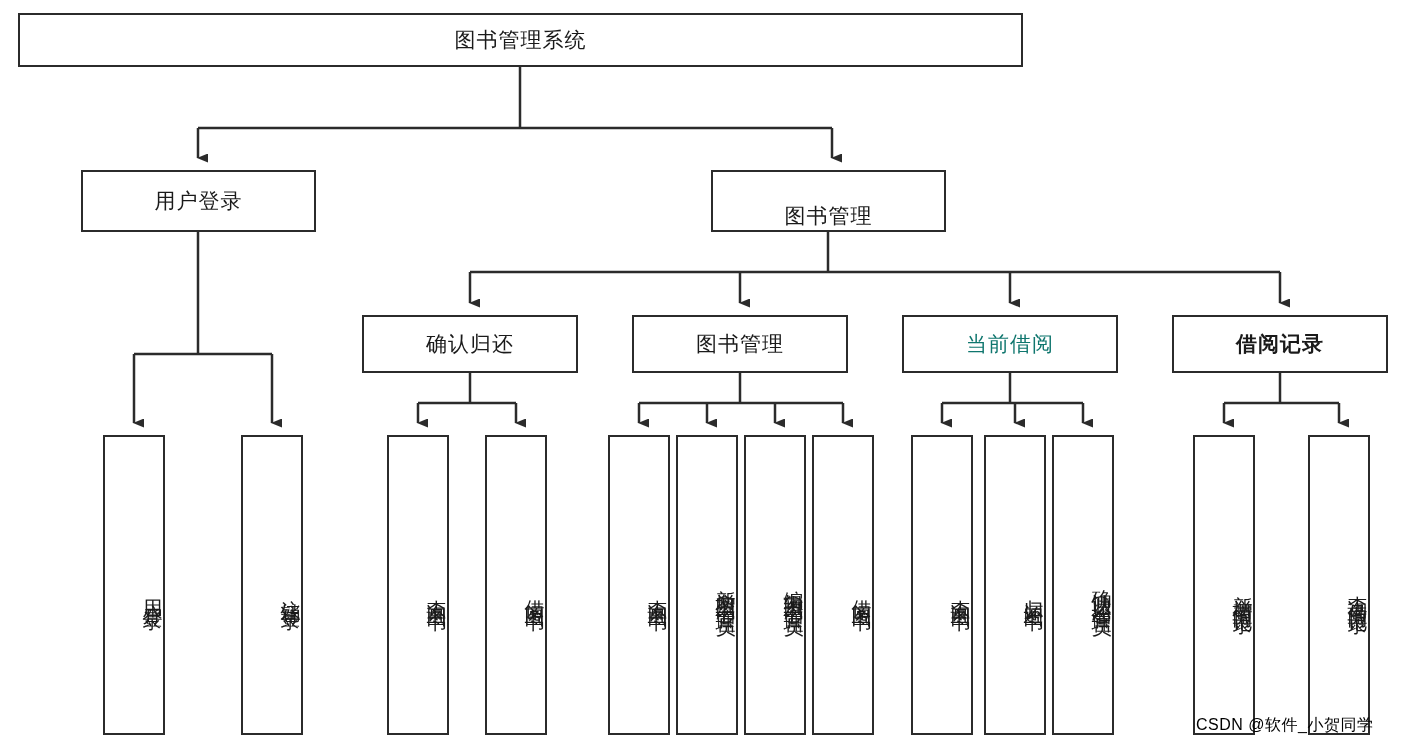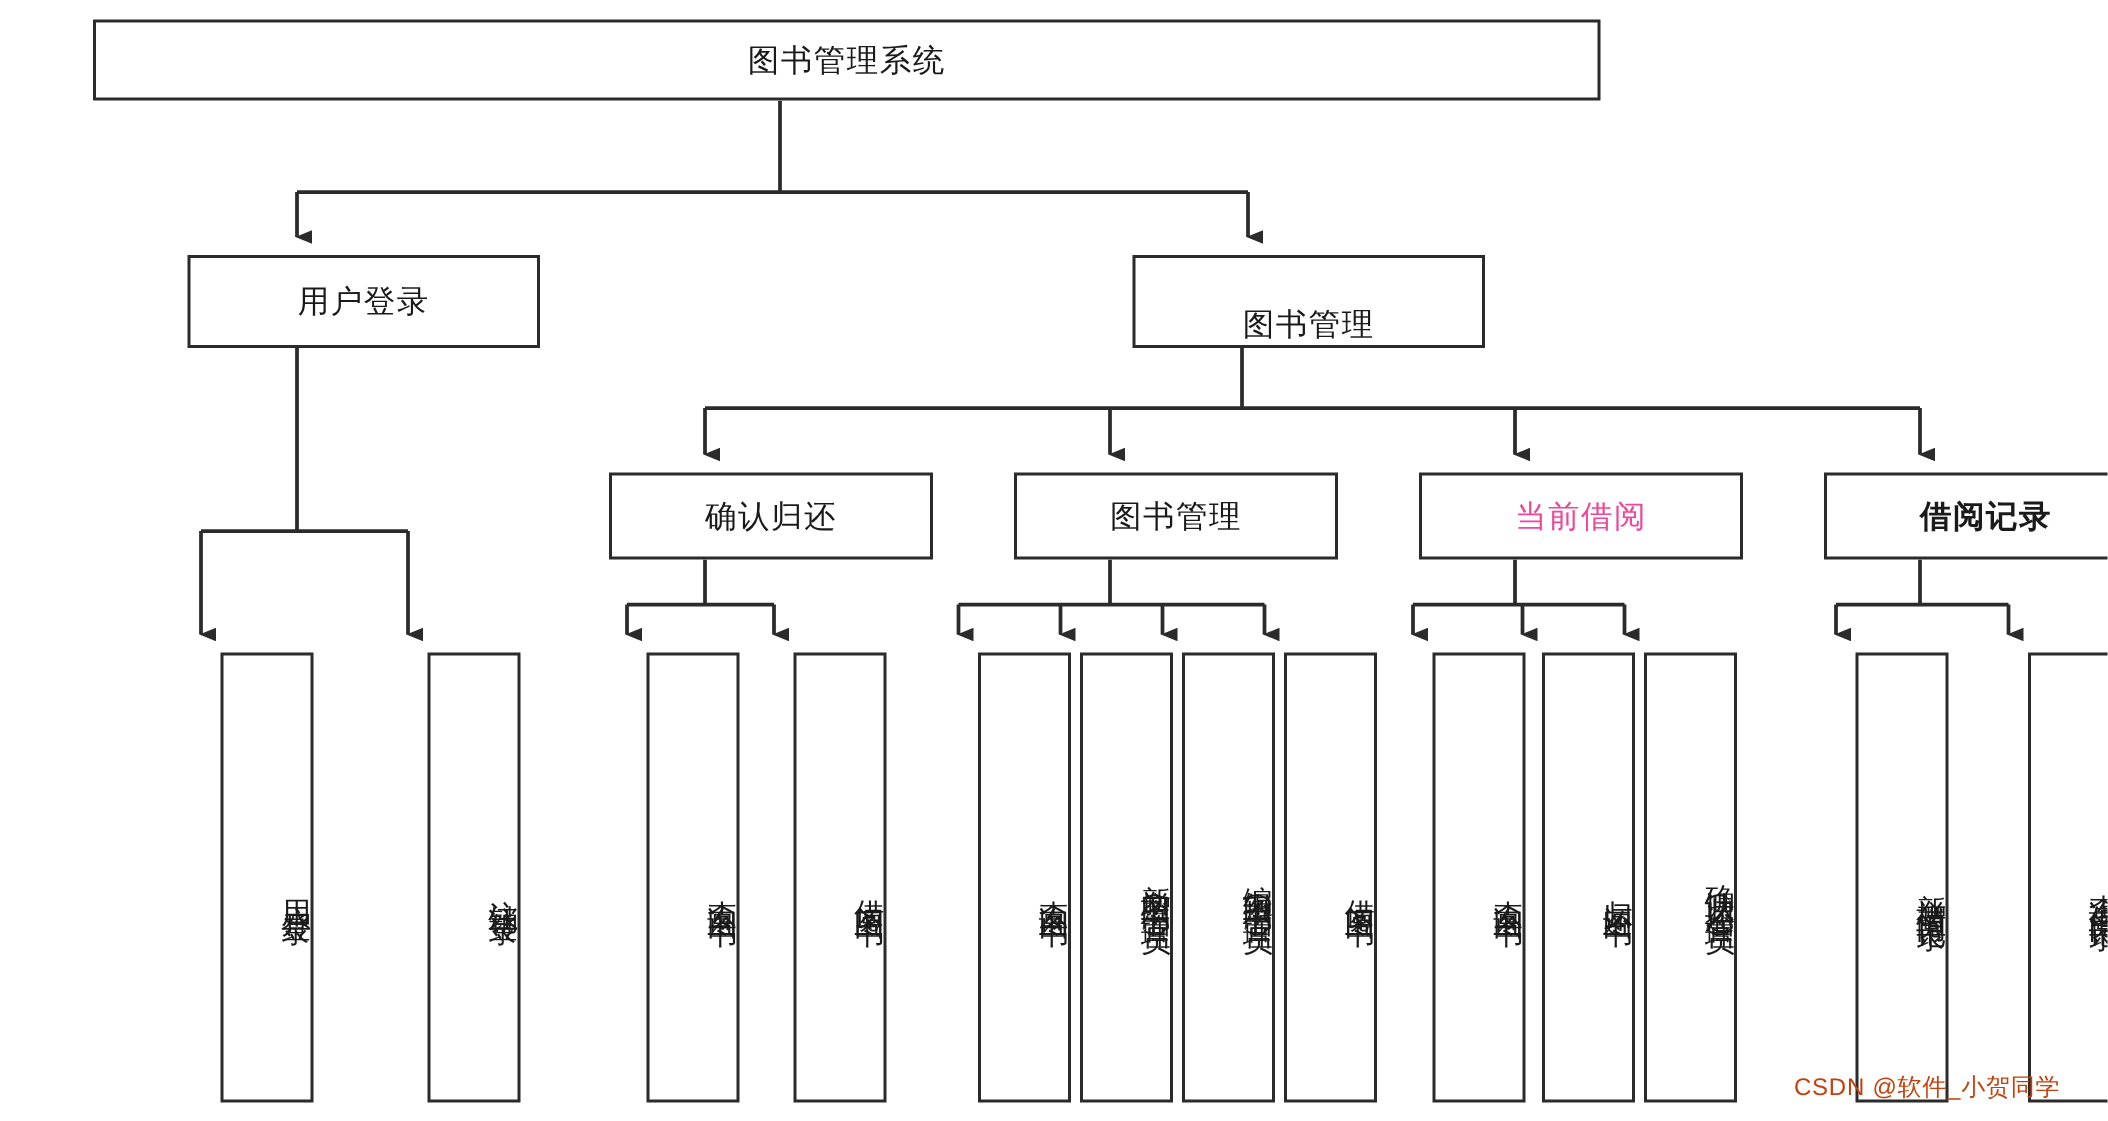--- a/index.html
+++ b/index.html
@@ -28,21 +28,20 @@
   }
   .node-box {
     position: absolute;
     box-sizing: border-box;
     border: 2px solid #2b2b2b;
     background: #ffffff;
     display: flex;
     align-items: center;
     justify-content: center;
     color: #1a1a1a;
-    margin-left: 44px;
   }
   .node-box.horizontal {
     font-size: 21px;
     letter-spacing: 1px;
   }
   .node-box.vertical {
     writing-mode: vertical-rl;
     text-orientation: upright;
     font-size: 20px;
     letter-spacing: 4px;
@@ -128,21 +127,21 @@
   <div class="node-box horizontal" style="left: 711px; top: 170px; width: 235px; height: 62px; border-color: rgb(43, 43, 43); background: rgb(255, 255, 255); color: rgb(26, 26, 26); align-items: flex-end;">
     <span class="node-label">图书管理</span>
   </div>
 
   <div class="node-box horizontal" style="left: 362px; top: 315px; width: 216px; height: 58px; border-color: rgb(43, 43, 43); background: rgb(255, 255, 255); color: rgb(26, 26, 26);">
     <span class="node-label">确认归还</span>
   </div>
   <div class="node-box horizontal" style="left: 632px; top: 315px; width: 216px; height: 58px; border-color: rgb(43, 43, 43); background: rgb(255, 255, 255); color: rgb(26, 26, 26);">
     <span class="node-label">图书管理</span>
   </div>
-  <div class="node-box horizontal" style="left: 902px; top: 315px; width: 216px; height: 58px; border-color: rgb(43, 43, 43); background: rgb(255, 255, 255); color: #ec4899;">
+  <div class="node-box horizontal" style="left: 902px; top: 315px; width: 216px; height: 58px; border-color: rgb(43, 43, 43); background: rgb(255, 255, 255); color: #0f766e;">
     <span class="node-label">当前借阅</span>
   </div>
   <div class="node-box horizontal" style="left: 1172px; top: 315px; width: 216px; height: 58px; border-color: rgb(43, 43, 43); background: rgb(255, 255, 255); color: rgb(26, 26, 26); font-weight: bold;">
     <span class="node-label">借阅记录</span>
   </div>
 
   <div class="node-box vertical" style="left: 103px; top: 435px; width: 62px; height: 300px; border-color: rgb(43, 43, 43); background: rgb(255, 255, 255); color: rgb(26, 26, 26);">
     <span class="node-label">用户登录</span>
   </div>
   <div class="node-box vertical" style="left: 241px; top: 435px; width: 62px; height: 300px; border-color: rgb(43, 43, 43); background: rgb(255, 255, 255); color: rgb(26, 26, 26);">
@@ -175,15 +174,15 @@
   <div class="node-box vertical" style="left: 1052px; top: 435px; width: 62px; height: 300px; border-color: rgb(43, 43, 43); background: rgb(255, 255, 255); color: rgb(26, 26, 26);">
     <span class="node-label">确认归还（管理员）</span>
   </div>
   <div class="node-box vertical" style="left: 1193px; top: 435px; width: 62px; height: 300px; border-color: rgb(43, 43, 43); background: rgb(255, 255, 255); color: rgb(26, 26, 26);">
     <span class="node-label">新增借阅记录</span>
   </div>
   <div class="node-box vertical" style="left: 1308px; top: 435px; width: 62px; height: 300px; border-color: rgb(43, 43, 43); background: rgb(255, 255, 255); color: rgb(26, 26, 26);">
     <span class="node-label">查询借阅记录</span>
   </div>
 
-  <div class="watermark" style="left: 1196px; top: 715px; color: #c2410c;">CSDN @软件_小贺同学</div>
+  <div class="watermark" style="left: 1196px; top: 715px; color: #000000;">CSDN @软件_小贺同学</div>
 
 </div>
 
 </body></html>

